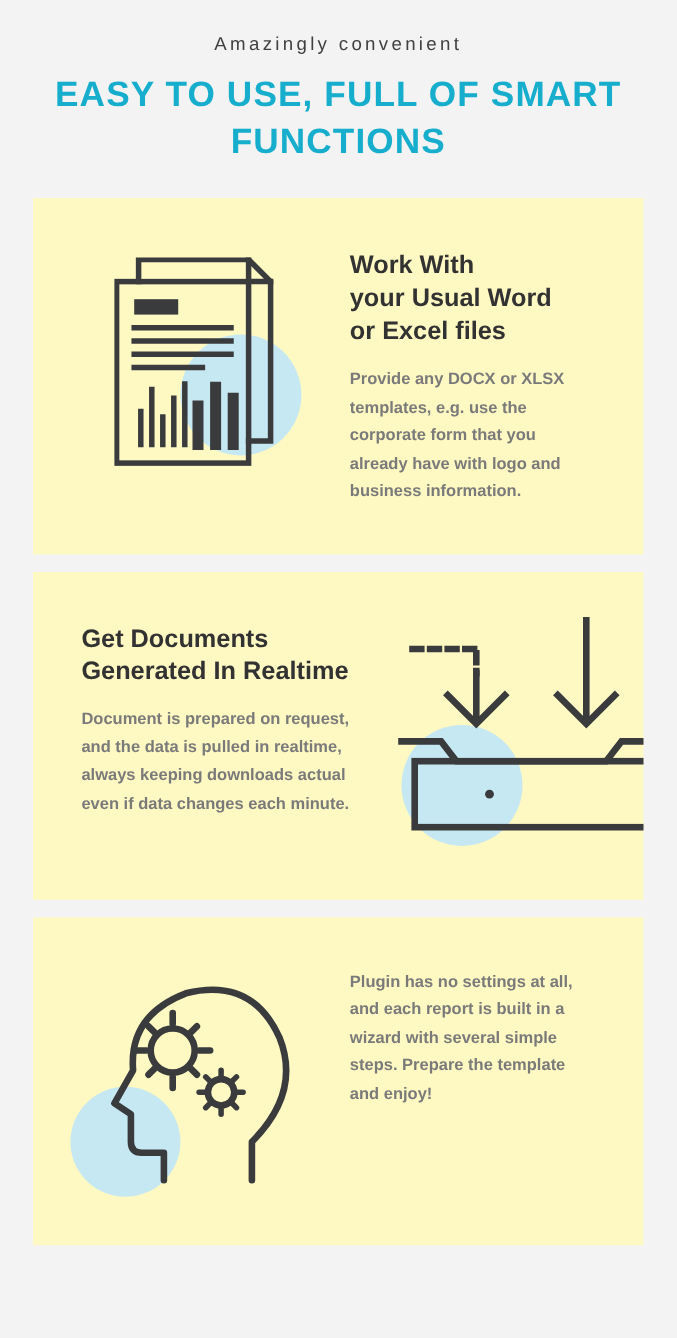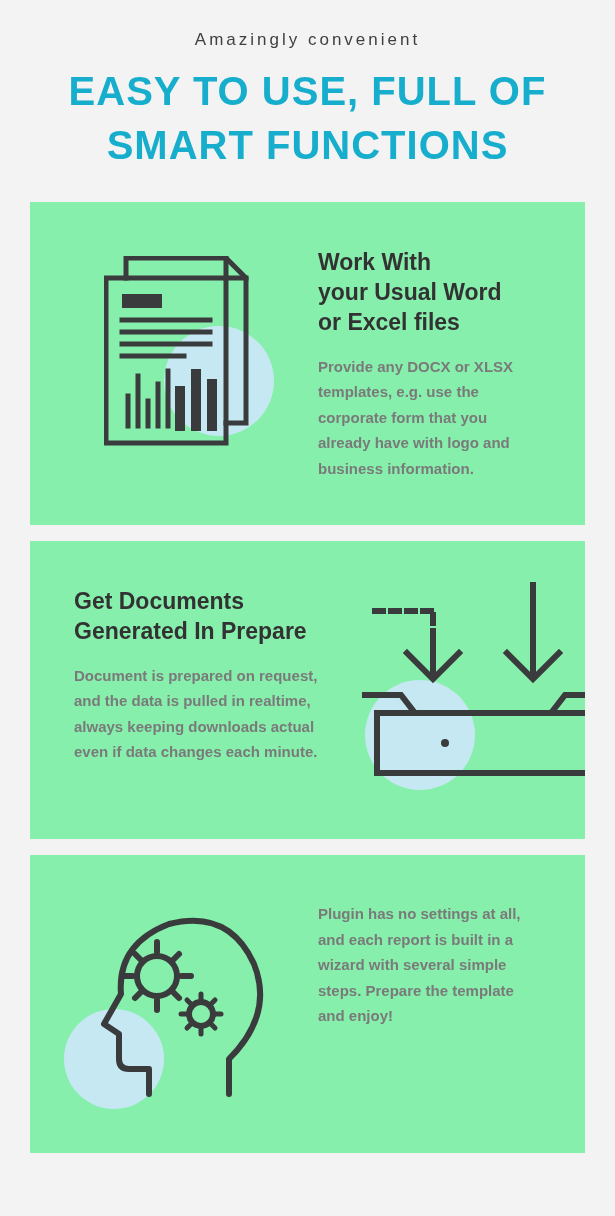--- a/index.html
+++ b/index.html
@@ -11,28 +11,28 @@
   }
   .header { text-align: center; margin-bottom: 30px; }
   .subtitle {
     font-size: 17px;
     letter-spacing: 3px;
     color: #404040;
     font-weight: 400;
     margin-bottom: 14px;
   }
   .title {
-    font-size: 40px;
+    font-size: 32px;
     font-weight: 700;
     color: #16aecc;
     letter-spacing: 1px;
     line-height: 1.35;
   }
   .card {
-    background: #86efac;
+    background: #fef9c3;
     padding: 44px 44px 44px 44px;
     margin-bottom: 16px;
     display: flex;
     align-items: flex-start;
     gap: 34px;
   }
   .card.reverse { flex-direction: row-reverse; }
   .card.reverse .icon-wrap { margin-right: -44px; }
   .icon-wrap {
     flex: 0 0 210px;
@@ -118,21 +118,21 @@
 
       <line x1="178" y1="10" x2="178" y2="98"></line>
       <polyline points="152,78 178,104 204,78" fill="none"></polyline>
 
       <polyline points="10,120 46,120 60,138 196,138 210,120 246,120" fill="none"></polyline>
       <rect x="22" y="138" width="220" height="60" fill="none"></rect>
       <circle cx="90" cy="168" r="4" fill="#3a3b3c" stroke="none"></circle>
     </svg>
   </div>
   <div class="text-col">
-    <div class="card-title">Get Documents Generated In Prepare</div>
+    <div class="card-title">Get Documents Generated In Realtime</div>
     <div class="card-body">Document is prepared on request, and the data is pulled in realtime, always keeping downloads actual even if data changes each minute.</div>
   </div>
 </div>
 
 <div class="card">
   <div class="icon-wrap">
     <div class="circle" style="width:100px;height:100px;left:-10px;bottom:0px;"></div>
     <svg width="200" height="200" viewBox="0 0 200 200" fill="none" stroke="#3a3b3c" stroke-width="6" stroke-linecap="round" stroke-linejoin="round">
 
       <path d="M 70 190 L 70 165 L 50 165 Q 40 165 40 155 L 40 130 L 25 120 L 42 90 Q 38 40 90 20 Q 150 5 175 60 Q 195 110 150 155 L 150 190" fill="none"></path>

